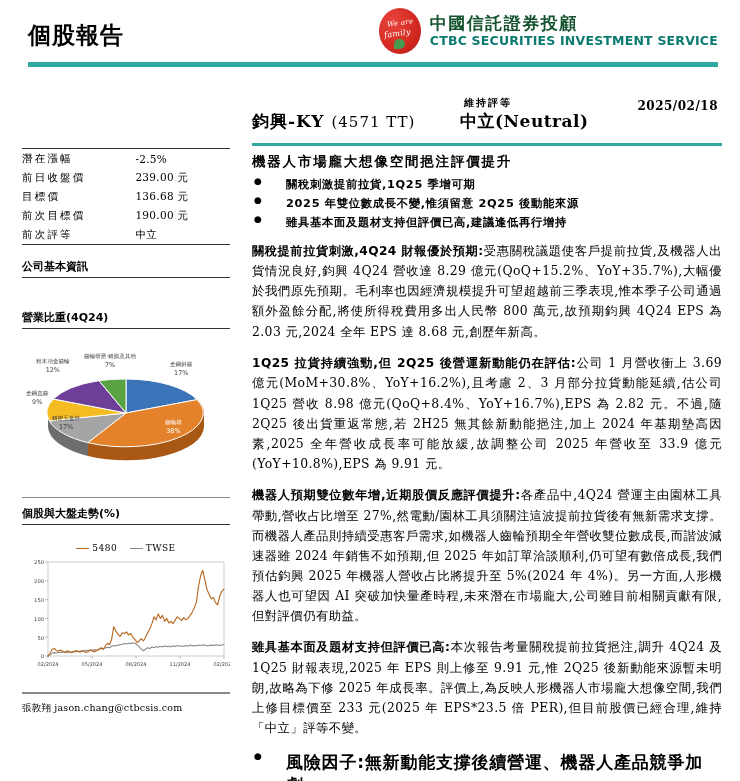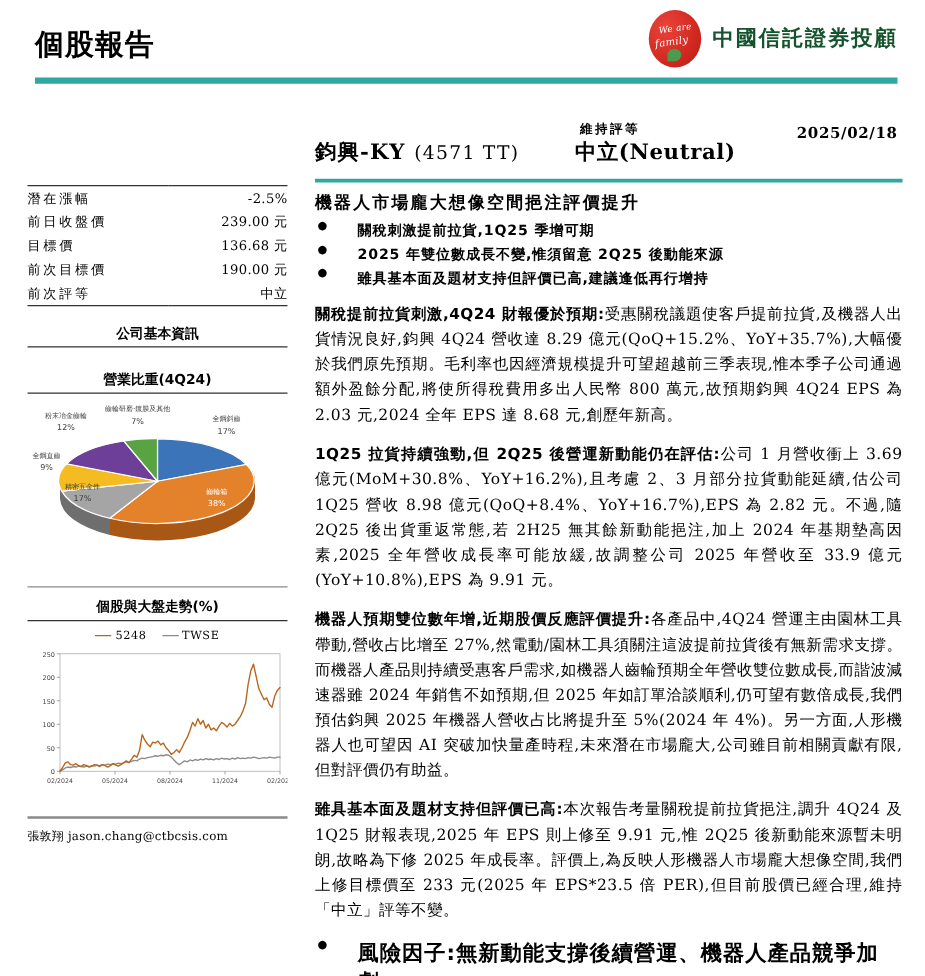--- a/index.html
+++ b/index.html
@@ -55,27 +55,27 @@
 
   
   .body-wrap { position: absolute; left: 0; top: 96px; width: 740px; }
   .sidebar { position: absolute; left: 22px; top: 52px; width: 208px; }
   .main { position: absolute; left: 252px; top: 0; width: 470px; }
 
   
   .kv-table { width: 100%; border-collapse: collapse; font-size: 10.5px; }
   .kv-table td { padding: 2.5px 0; white-space: nowrap; }
   .kv-table td.k { text-align: left; letter-spacing: 2.2px; margin-top: 20px; }
-  .kv-table td.v { text-align: right; letter-spacing: .3px; }
+  .kv-table td.v { letter-spacing: .3px; }
   .rule-top { border-top: 1.2px solid #333; }
   .rule-bot { border-bottom: 1.2px solid #333; }
   .sec-head {
     font-family: "DejaVu Sans", "Liberation Sans", sans-serif;
     font-weight: bold; font-size: 11px; padding-bottom: 3px;
-    border-bottom: 1.2px solid #333; margin-bottom: 4px; text-align: center;
+    border-bottom: 1.2px solid #333; margin-bottom: 18px;
   }
   .sec-gap { height: 14px; }
 
   
   .chart-box { position: relative; width: 208px; }
   .pie-area { position: relative; height: 148px; margin-top: 4px; }
   .pie-label {
     position: absolute; font-family: "DejaVu Sans", "Liberation Sans", sans-serif;
     font-size: 5.6px; text-align: center; line-height: 1.35; color: #3d3d3d;
     white-space: nowrap;
@@ -146,20 +146,21 @@
     <div class="report-title">個股報告</div>
 
     <div class="brand">
       <div class="logo-mark">
         <span class="script1">We are</span>
         <span class="script2">family</span>
         <span class="leaf"></span>
       </div>
       <div class="brand-text">
         <div class="brand-cn">中國信託證券投顧</div>
+        <div class="brand-en">CTBC SECURITIES INVESTMENT SERVICE</div>
       </div>
     </div>
 
     <div class="header-rule"></div>
     <div class="report-date">2025/02/18</div>
   </div>
 
   <div class="body-wrap">
 
     <div class="sidebar">
@@ -249,21 +250,21 @@
           </div>
         </div>
         <div class="pie-rule"></div>
       </div>
 
       <div style="height:8px"></div>
 
       <div class="chart-box">
         <div class="sec-head">個股與大盤走勢(%)</div>
         <div class="line-legend">
-          <span class="swatch s1"></span><span>5248</span>
+          <span class="swatch s1"></span><span>5480</span>
           <span class="swatch s2"></span><span>TWSE</span>
         </div>
         <div class="line-area">
           <svg id="lineSvg" width="208" height="128" viewBox="0 0 208 128">
               <rect x="26" y="6" width="176" height="94" fill="none" stroke="#aaa" stroke-width="0.6"></rect>
               <line x1="23.5" y1="100" x2="26" y2="100" stroke="#888" stroke-width="0.6"></line>
               <text x="22" y="102.4" text-anchor="end" font-size="5.2" fill="#444" font-family="&quot;DejaVu Sans&quot;,&quot;Liberation Sans&quot;,sans-serif">0</text>
               <line x1="23.5" y1="81.2" x2="26" y2="81.2" stroke="#888" stroke-width="0.6"></line>
               <text x="22" y="83.60000000000001" text-anchor="end" font-size="5.2" fill="#444" font-family="&quot;DejaVu Sans&quot;,&quot;Liberation Sans&quot;,sans-serif">50</text>
               <line x1="23.5" y1="62.4" x2="26" y2="62.4" stroke="#888" stroke-width="0.6"></line>

